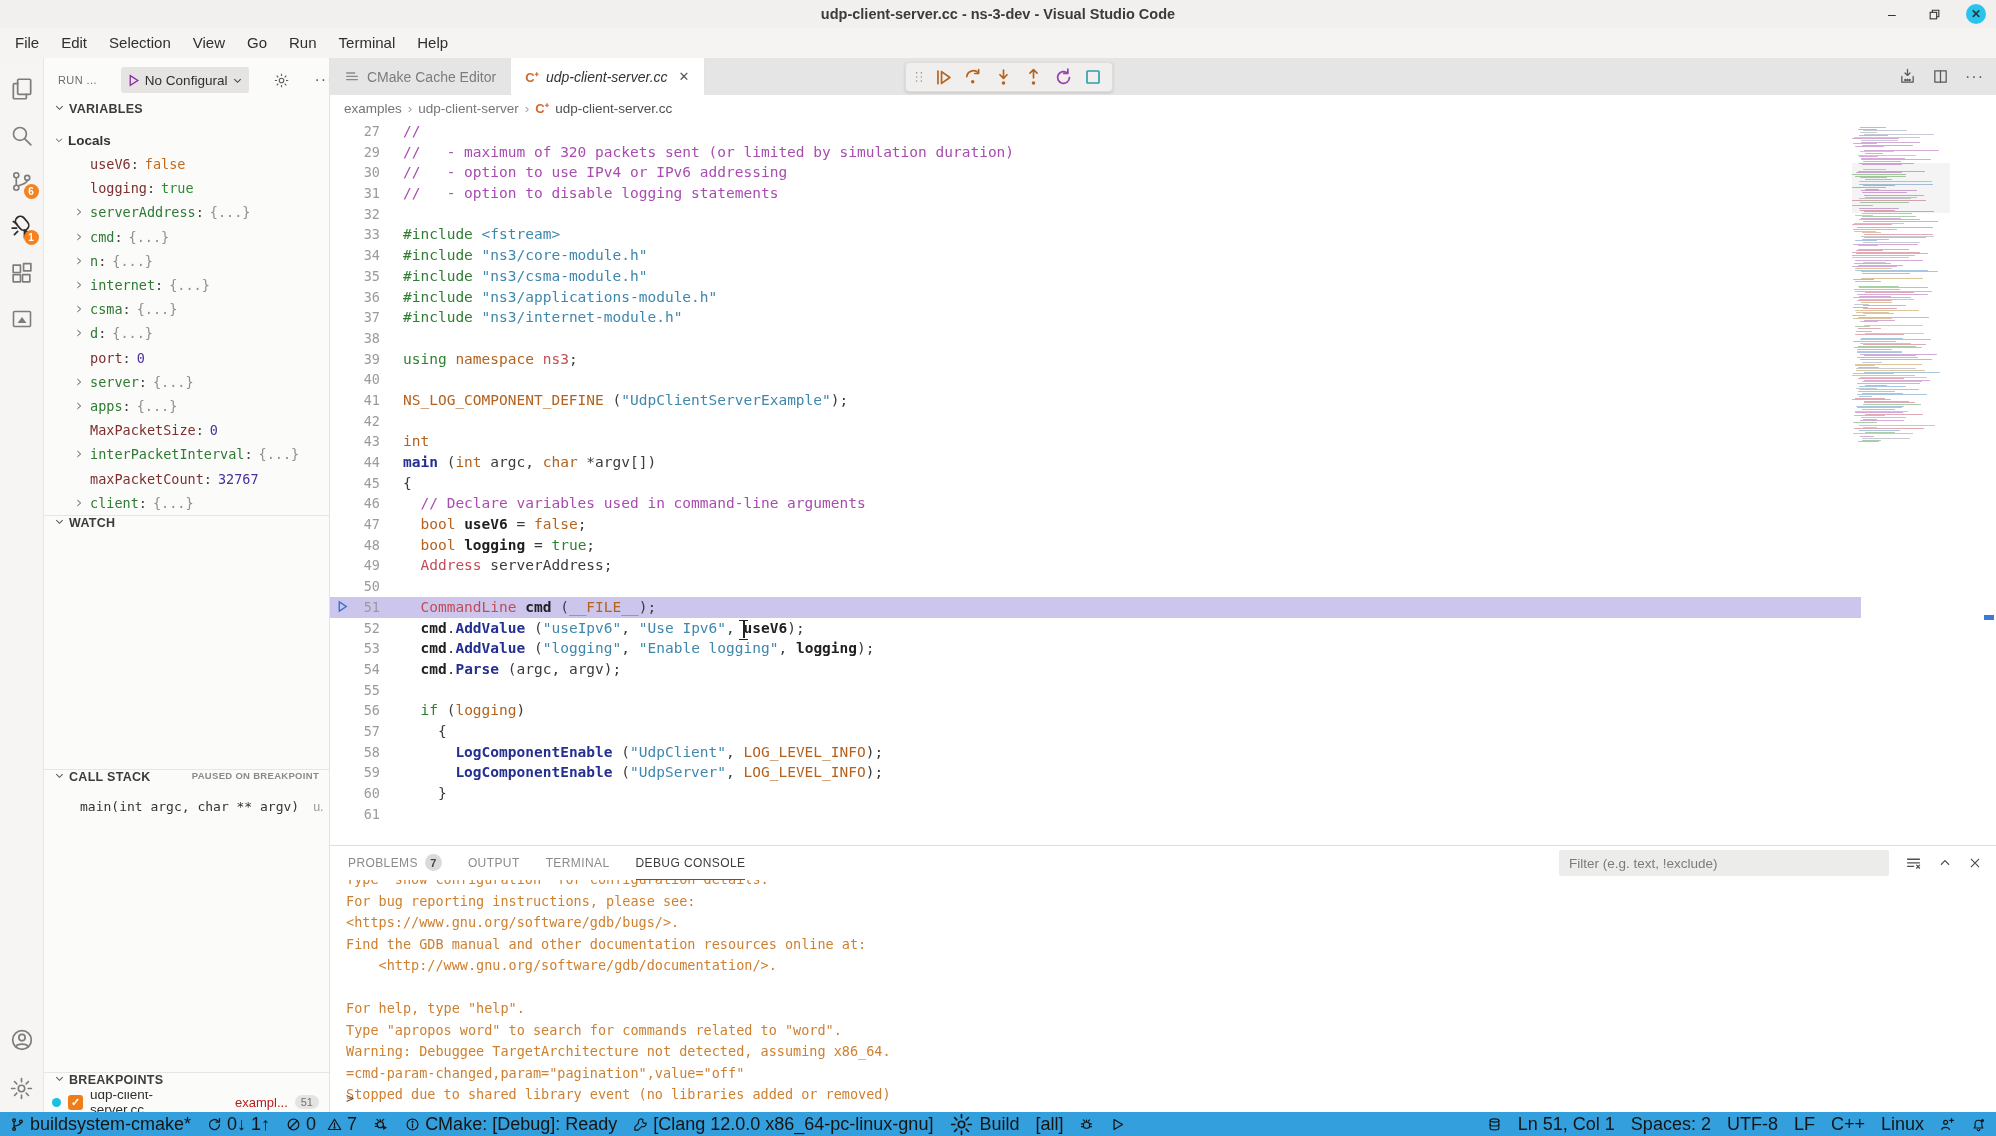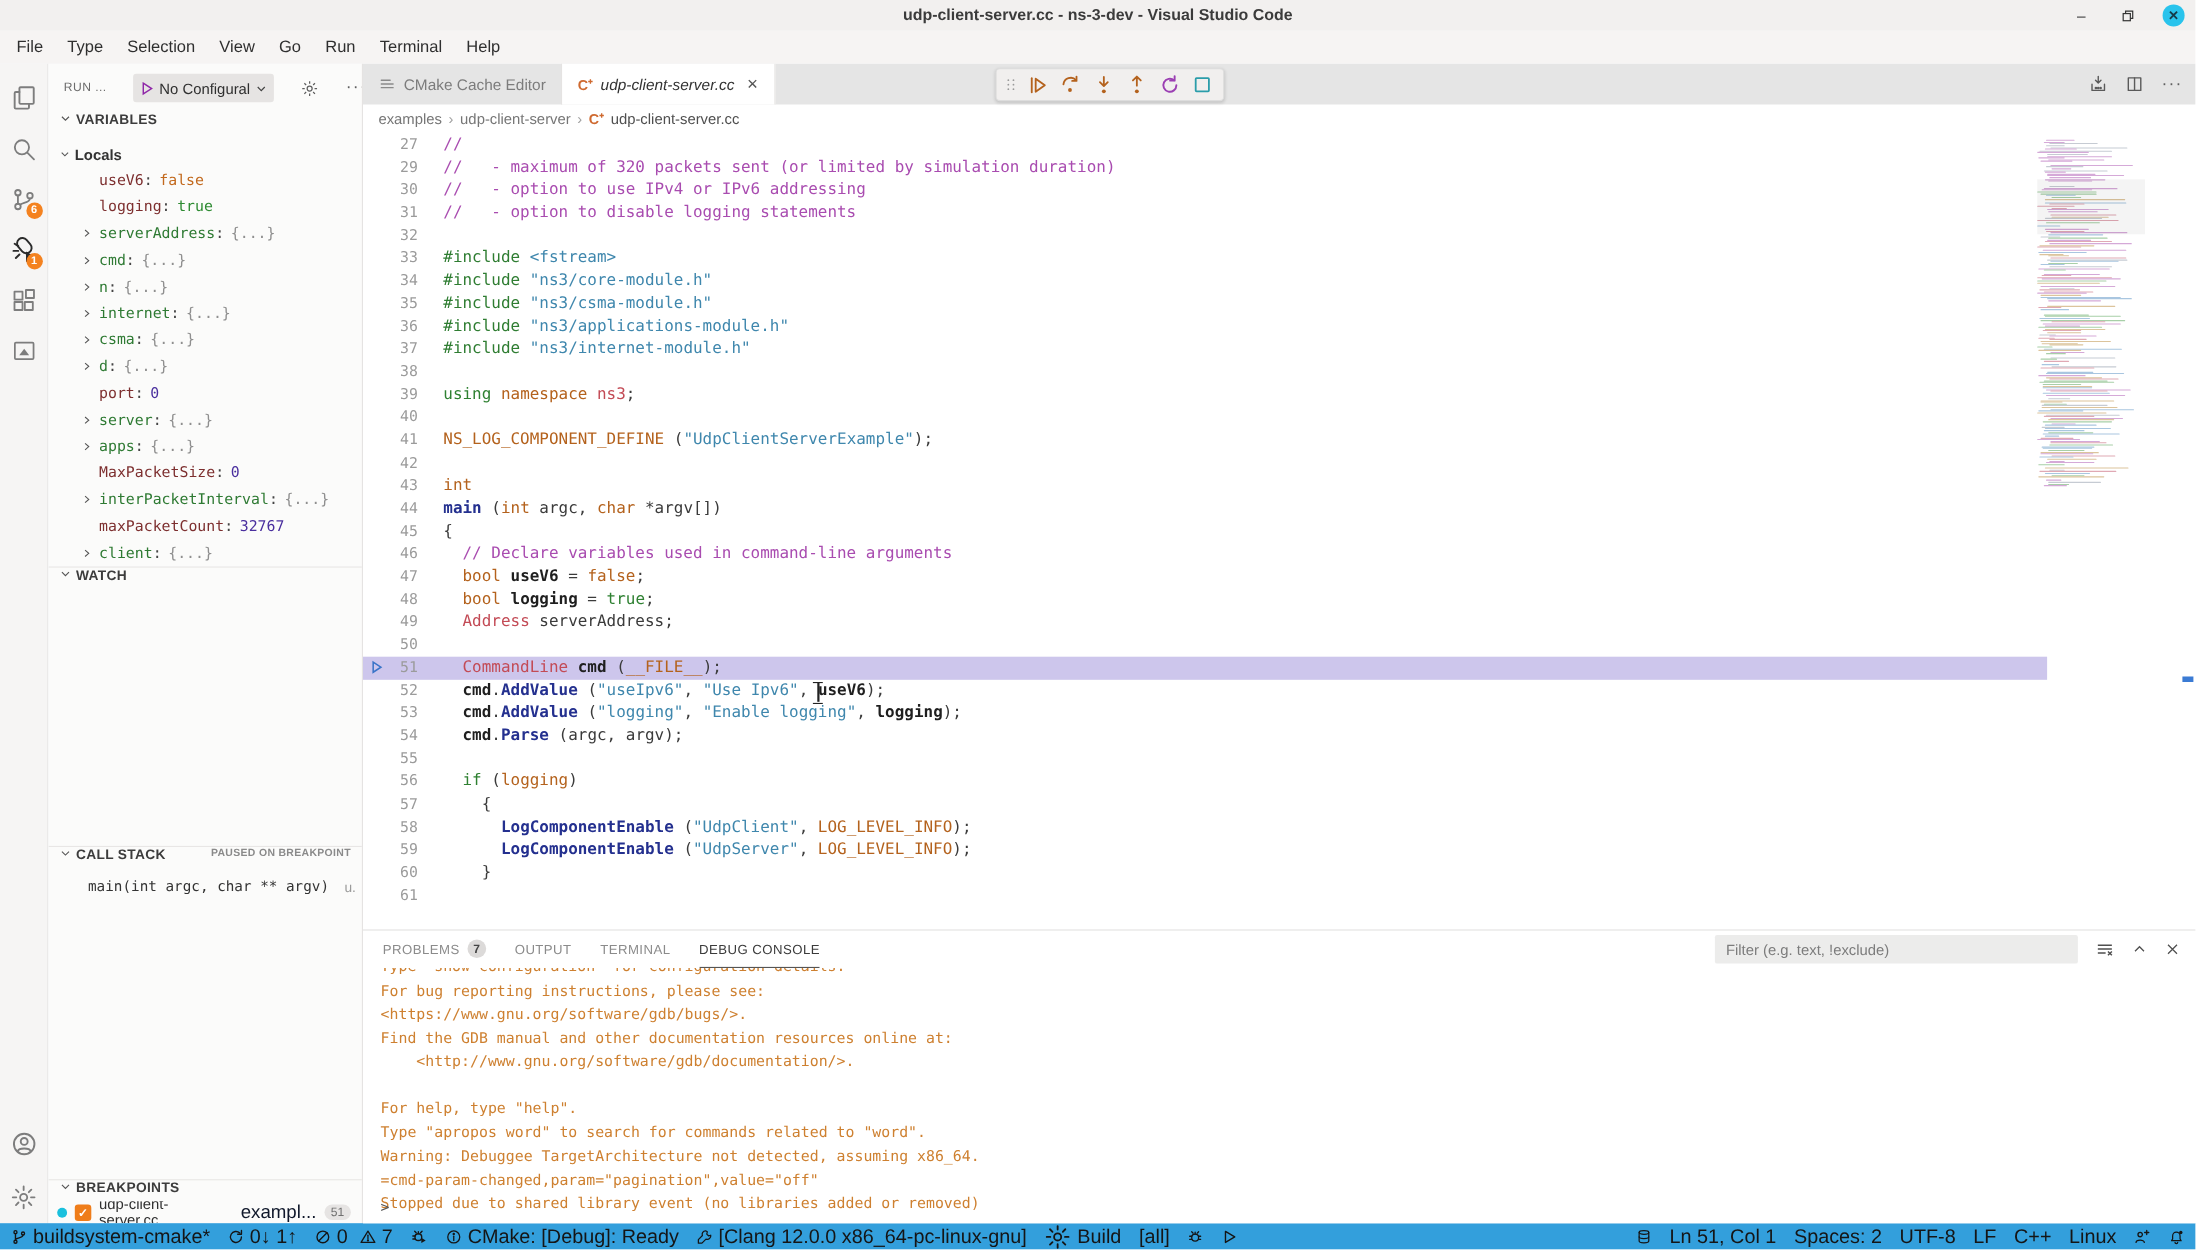--- a/index.html
+++ b/index.html
@@ -54,21 +54,21 @@
   .vv-navy   { color:#4a2f9e; }
   .vv-gray   { color:#8f8f8f; }
   .var-colon { color:#444; margin-right:6px; }
 
   .watch-body { flex:none; }
   .cs-frame { height:24px; display:flex; align-items:center; padding-left:36px; font-family:"DejaVu Sans Mono", monospace; font-size:13px; color:#333; white-space:nowrap; }
   .cs-suffix { color:#9a9a9a; margin-left:14px; font-family:"Liberation Sans", sans-serif; font-size:12.5px; }
   .bp-row { height:20px; display:flex; align-items:center; padding:0 10px 0 8px; gap:7px; font-size:13.5px; color:#2f2f2f; overflow:hidden; }
   .bp-dot { width:9px; height:9px; border-radius:50%; background:#1ac0dd; flex:none; }
   .bp-check { width:15px; height:15px; background:#ef7d1a; border-radius:3px; color:#fff; font-size:11px; font-weight:bold; display:flex; align-items:center; justify-content:center; flex:none; }
-  .bp-path { color:#0f172a; font-size:17px;margin-left:24px; }
+  .bp-path { color:#b91c1c; font-size:13px;margin-left:24px; }
   .bp-line { margin-left:auto; background:#e6e4e3; color:#707070; border-radius:8px; font-size:11px; padding:1px 6px; }
 
   
   .editorcol { flex:1; display:flex; flex-direction:column; min-width:0; position:relative; background:#fff; }
   .tabbar { height:37px; background:#e5e5e5; display:flex; flex:none; position:relative; }
   .tab { display:flex; align-items:center; gap:7px; padding:0 14px; font-size:14px; color:#7c7c7c; border-right:1px solid #e5e3e2; }
   .tab.active { background:#fff; color:#333; font-style:italic; }
   .tab .close-x { font-size:13px; color:#555; margin-left:4px; font-style:normal; }
   .cpp-badge { color:#cf6a30; font-weight:bold; font-size:13px; font-style:normal; }
   .tab-right-actions { position:absolute; right:12px; top:0; height:37px; display:flex; align-items:center; gap:16px; color:#5a5a5a; }
@@ -148,21 +148,21 @@
             <rect x="4" y="8" width="12" height="12"></rect>
             <path d="M8 8V4h12v12h-4"></path>
           </svg>
       </span>
       <span class="wc close">✕</span>
     </div>
   </div>
 
   <div class="menubar" id="menubar">
       <span class="menu-item">File</span>
-      <span class="menu-item">Type</span>
+      <span class="menu-item">Edit</span>
       <span class="menu-item">Selection</span>
       <span class="menu-item">View</span>
       <span class="menu-item">Go</span>
       <span class="menu-item">Run</span>
       <span class="menu-item">Terminal</span>
       <span class="menu-item">Help</span>
     </div>
 
   <div class="main">
 

